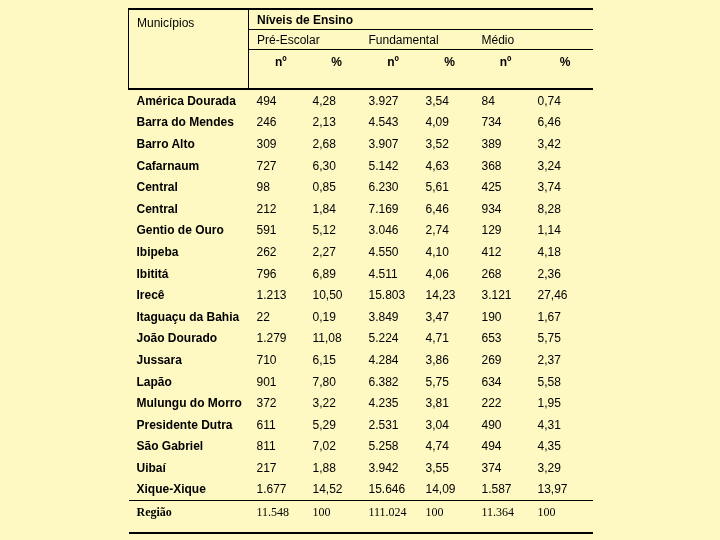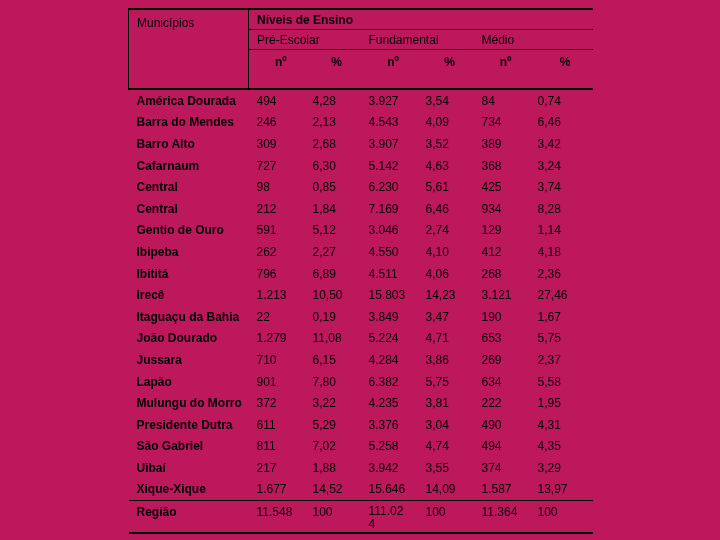--- a/index.html
+++ b/index.html
@@ -1,20 +1,20 @@
 <!DOCTYPE html>
 <html><head>
 <meta charset="utf-8">
 <style>
   html, body { margin: 0; padding: 0; background: #ffffff; }
   .slide {
     position: relative;
     width: 720px;
     height: 540px;
-    background: #be185d;
+    background: #fef9c3;
     color: #000000;
     font-family: "Liberation Sans", sans-serif;
     overflow: hidden;
   }
   table.edu-table {
     position: absolute;
     left: 128px;
     top: 8px;
     width: 464px;
     border-collapse: collapse;
@@ -64,20 +64,21 @@
     font-weight: bold;
     padding-left: 8px;
     white-space: nowrap;
   }
   td.num { padding: 0 5px 0 8px; }
   tr.total-row td {
     border-top: 1px solid #000;
     vertical-align: top;
     padding-top: 4px;
     height: 27px;
+    font-family: Liberation Serif, serif;
   }
   tr.total-row td.num span {
     display: inline-block;
     max-width: 40px;
     word-break: break-all;
     line-height: 13px;
   }
 </style>
 </head>
 <body>
@@ -245,21 +246,21 @@
           <td class="num">3,22</td>
           <td class="num">4.235</td>
           <td class="num">3,81</td>
           <td class="num">222</td>
           <td class="num">1,95</td>
         </tr>
         <tr class="data-row">
           <td class="name-cell">Presidente Dutra</td>
           <td class="num">611</td>
           <td class="num">5,29</td>
-          <td class="num">3.376</td>
+          <td class="num">2.531</td>
           <td class="num">3,04</td>
           <td class="num">490</td>
           <td class="num">4,31</td>
         </tr>
         <tr class="data-row">
           <td class="name-cell">São Gabriel</td>
           <td class="num">811</td>
           <td class="num">7,02</td>
           <td class="num">5.258</td>
           <td class="num">4,74</td>

